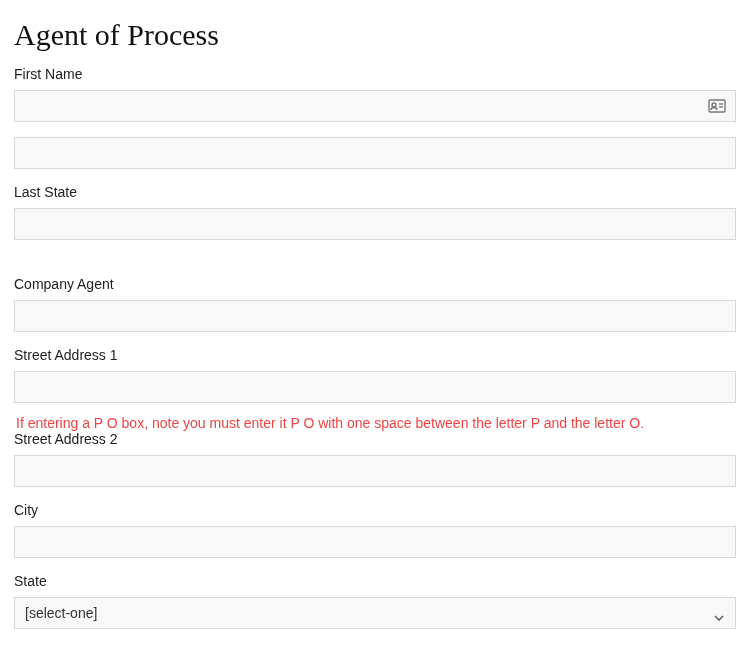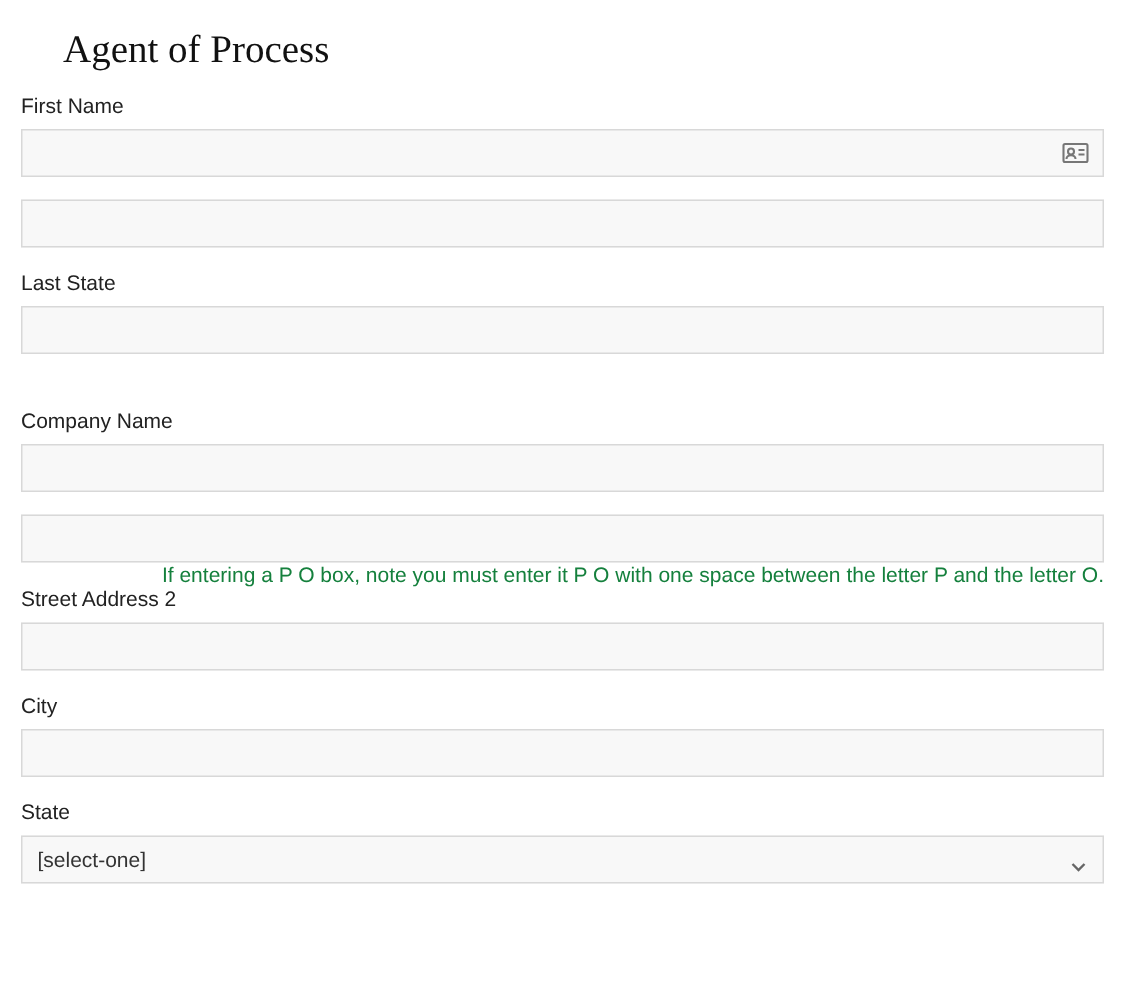--- a/index.html
+++ b/index.html
@@ -10,25 +10,24 @@
     body {
       font-family: -apple-system, BlinkMacSystemFont, "Helvetica Neue", Arial, sans-serif;
       background: #ffffff;
       padding: 18px 14px;
       width: 750px;
       font-size: 14px;
       color: #222;
     }
     .form-title {
       font-family: Georgia, "Times New Roman", serif;
-      font-size: 26px;
+      font-size: 30px;
       font-weight: normal;
       color: #111;
       margin-bottom: 14px;
-      margin-left: 28px;
     }
     .field {
       margin-bottom: 15px;
     }
     .field-gap-after {
       margin-bottom: 36px;
     }
     .field-label {
       display: block;
       font-size: 14px;
@@ -58,24 +57,23 @@
     }
     .input-icon svg {
       width: 18px;
       height: 14px;
       stroke: #777;
       fill: none;
       stroke-width: 1.4;
     }
     .help-text {
       font-size: 14px;
-      color: #15803d;
-      margin-top: 0;
+      color: #ef4444;
+      margin-top: 12px;
       padding-left: 2px;
-      text-align: right;
     }
     .tight-next {
       margin-bottom: 0;
     }
     .select-input {
       width: 100%;
       height: 32px;
       border: 1px solid #d8d8d8;
       background: #f8f8f8;
       padding: 0 10px;
@@ -130,25 +128,26 @@
 <div class="field">
   <input type="text" class="text-input" value="" style="">
 </div>
 
 <div class="field field-gap-after">
   <label class="field-label">Last State</label>
   <input type="text" class="text-input" value="" style="">
 </div>
 
 <div class="field">
-  <label class="field-label">Company Name</label>
+  <label class="field-label">Company Agent</label>
   <input type="text" class="text-input" value="" style="">
 </div>
 
 <div class="field tight-next">
+  <label class="field-label">Street Address 1</label>
   <input type="text" class="text-input" value="" style="">
   <div class="help-text"> If entering a P O box, note you must enter it P O with one space between the letter P and the letter O.</div>
 </div>
 
 <div class="field">
   <label class="field-label">Street Address 2</label>
   <input type="text" class="text-input" value="" style="">
 </div>
 
 <div class="field">

